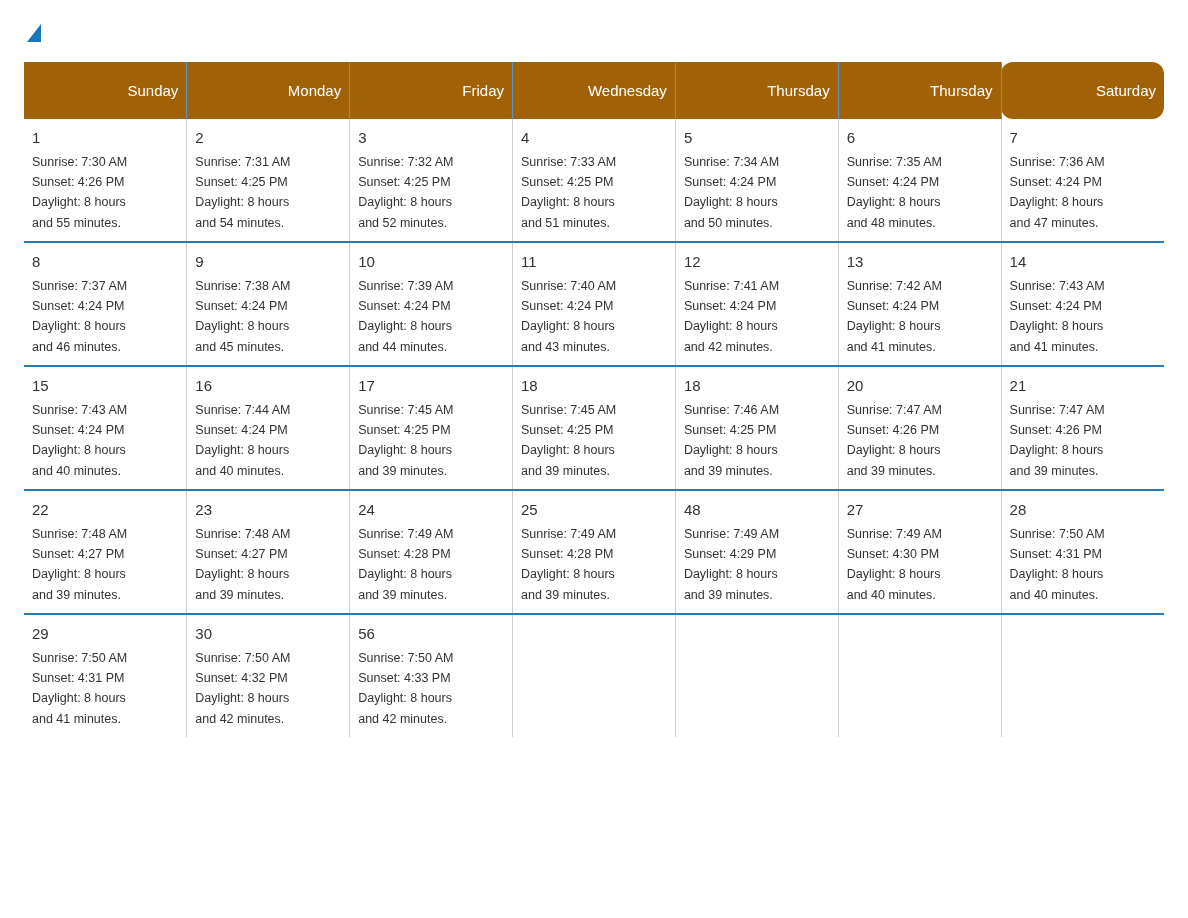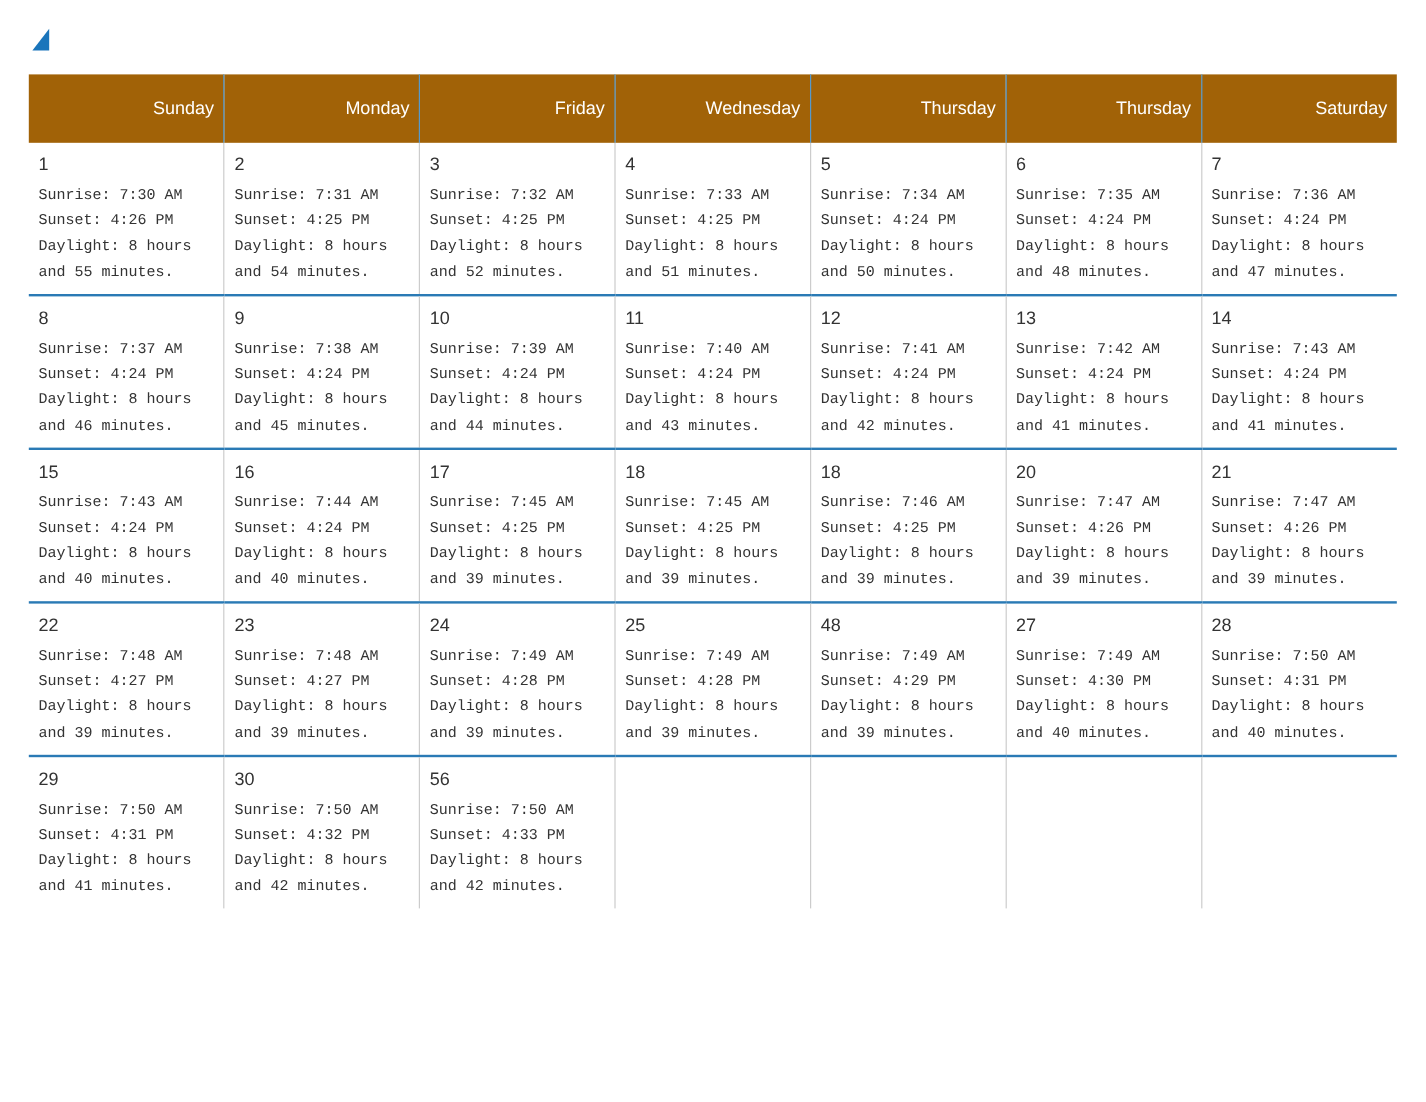--- a/index.html
+++ b/index.html
@@ -67,21 +67,21 @@
     }
     thead th {
       background-color: #a16207;
       color: #fff;
       padding: 20px 8px;
       text-align: right;
       font-size: 15px;
       font-weight: normal;
       border-right: 1px solid #5599cc;
     }
-    thead th:last-child { border-right: none; }
+    thead th:last-child { border-right: none; border-radius: 12px; }
     tbody td {
       vertical-align: top;
       padding: 8px 8px;
       border-right: 1px solid #ccc;
       border-bottom: 2px solid #2a7ab5;
       width: 14.28%;
       line-height: 1.5;
       color: #333;
     }
     tbody td:last-child { border-right: none; }
@@ -89,21 +89,20 @@
     .day-num {
       font-size: 15px;
       font-weight: normal;
       display: block;
       margin-bottom: 2px;
     }
     .day-info {
       font-size: 12.5px;
       color: #333;
       line-height: 1.55;
-      font-family: Liberation Mono, monospace;
     }
     .empty-cell {
       background: #fff;
     }
   </style>
 </head>
 <body>
 
 <div class="header">
   <div class="logo">

